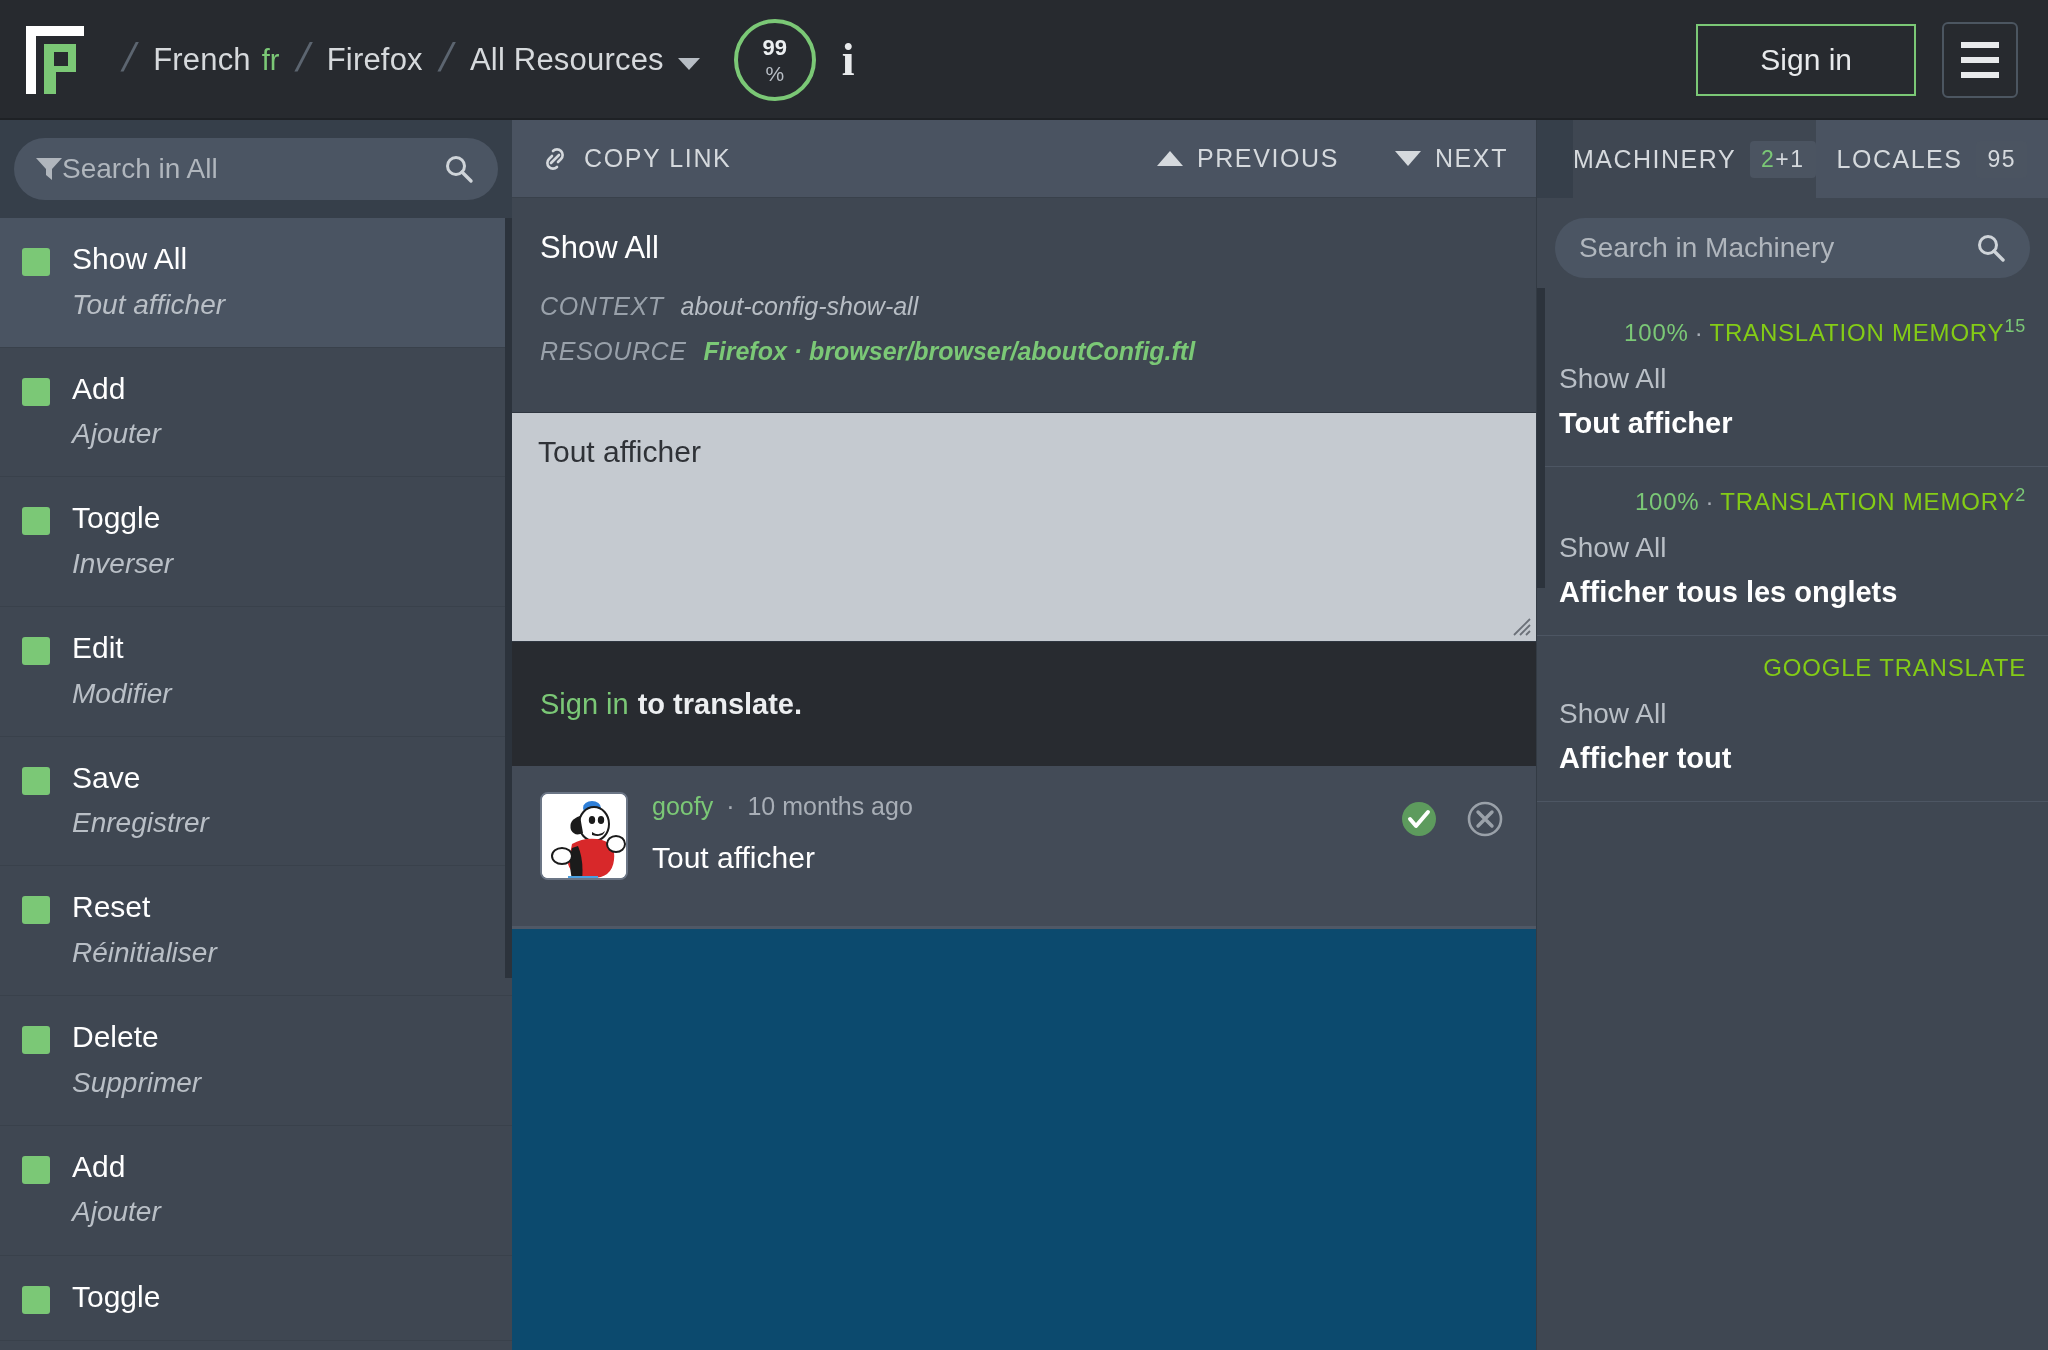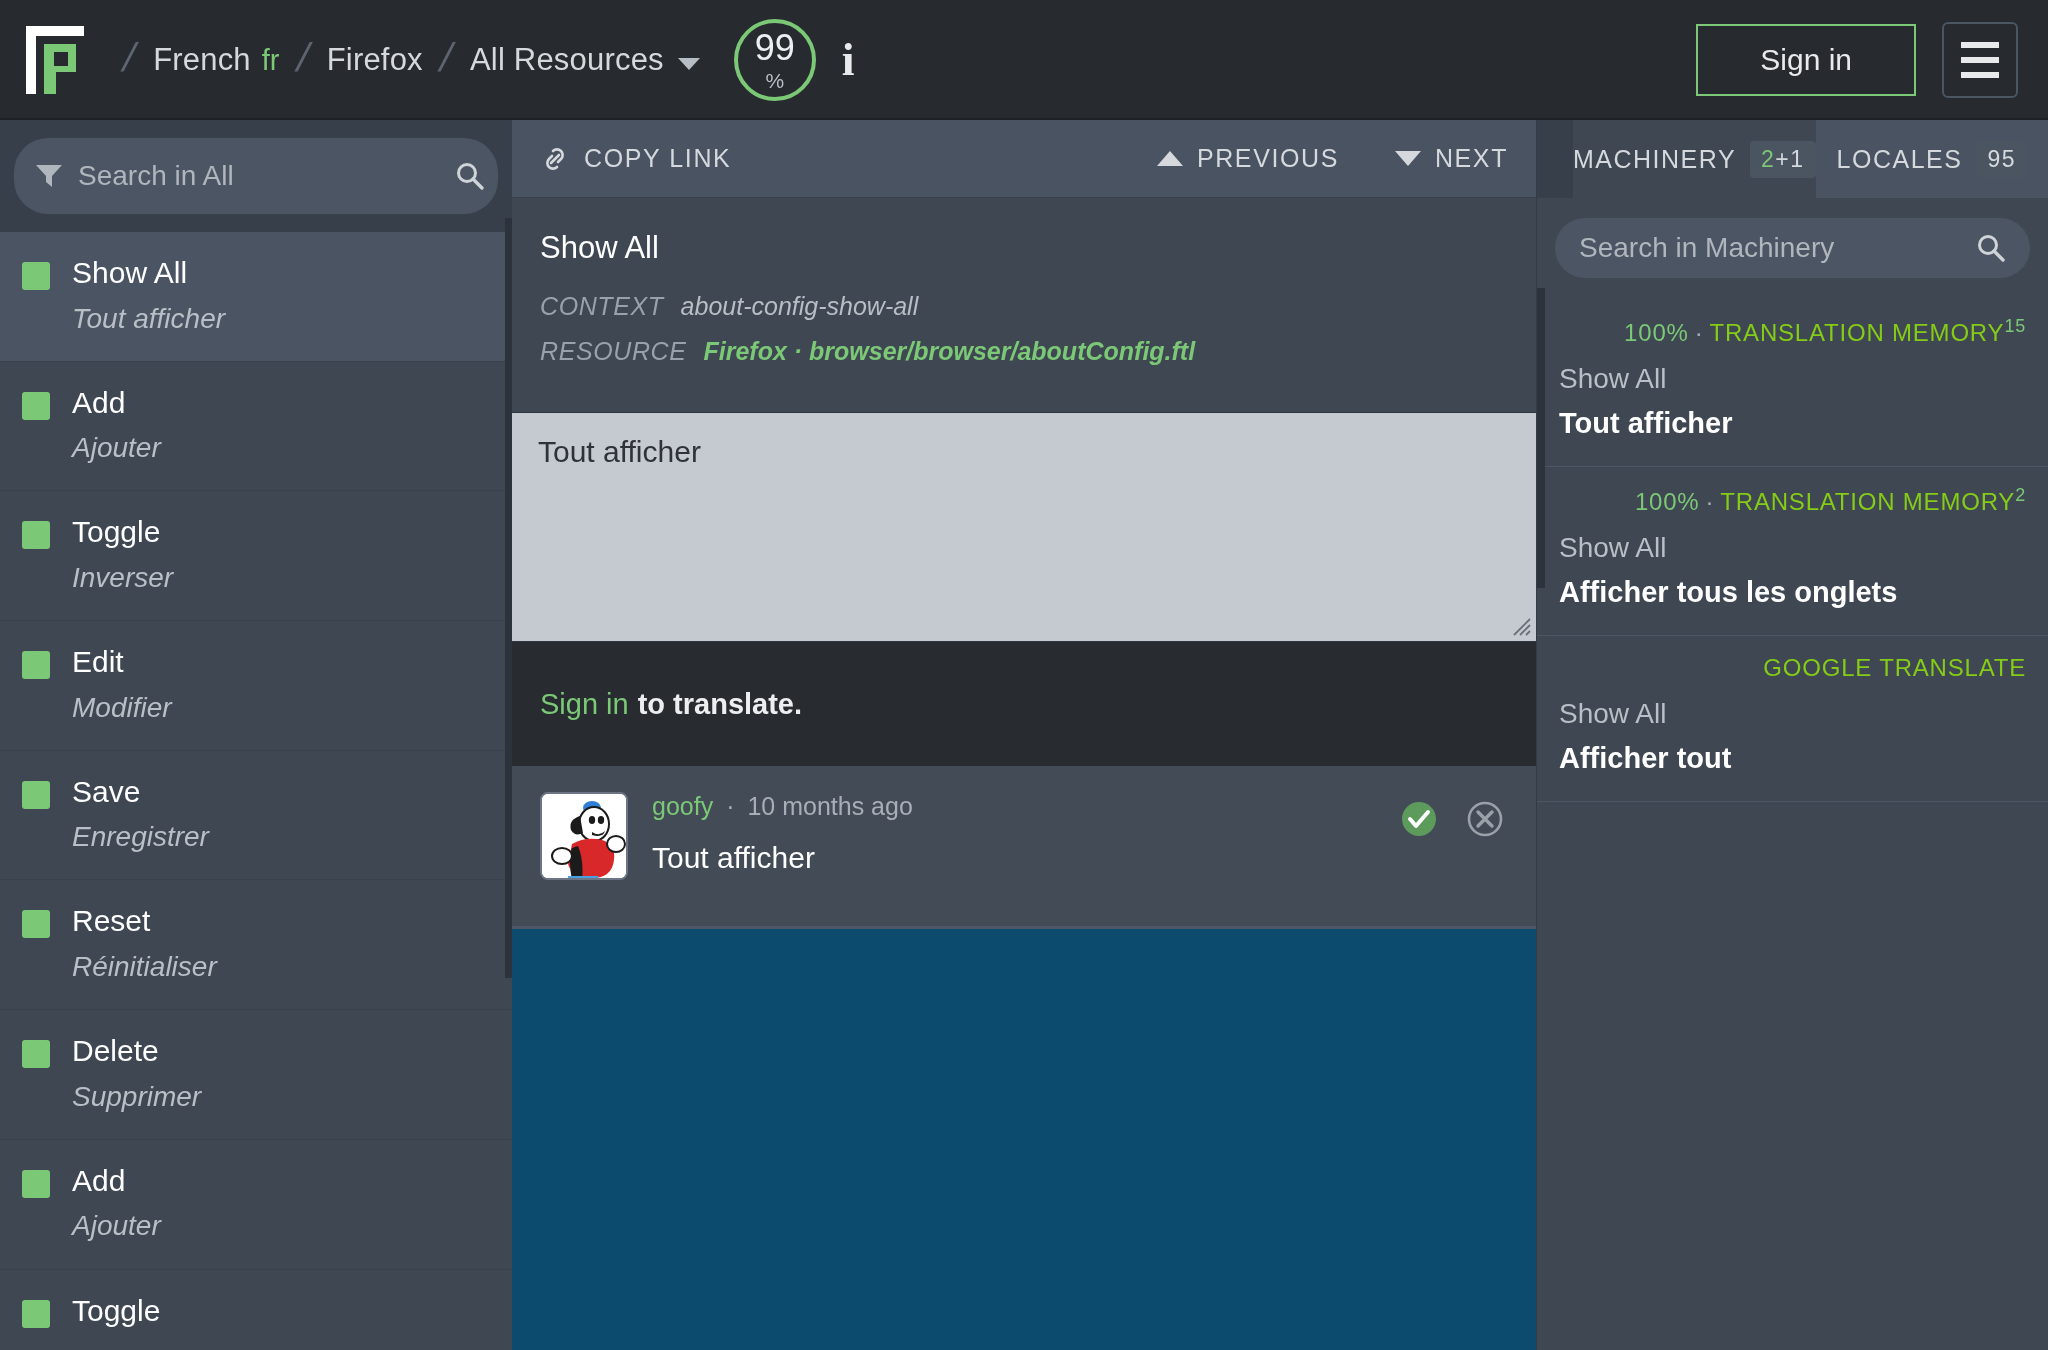--- a/index.html
+++ b/index.html
@@ -38,21 +38,21 @@
   .bc-caret {
     display:inline-block; width:0; height:0; margin-left: 14px;
     border-left: 11px solid transparent; border-right: 11px solid transparent;
     border-top: 12px solid #b7bdc4; position: relative; top: 4px;
   }
   .progress-chip {
     margin-left: 34px; width: 82px; height: 82px; border-radius: 50%;
     border: 4px solid #7bc876; display:flex; flex-direction: column;
     align-items:center; justify-content:center; flex: 0 0 82px;
   }
-  .progress-chip .num { color:#eceff1; font-size: 36px; font-weight: normal; line-height: 1; }
+  .progress-chip .num { color:#eceff1; font-size: 22px; font-weight: bold; line-height: 1; }
   .progress-chip .pct { color:#b7bdc4; font-size: 21px; line-height: 1; margin-top: 4px; }
   .info-icon {
     margin-left: 26px; color:#e8eaec; font-size: 46px; font-weight: bold;
     font-family: "Liberation Serif", serif; line-height: 1;
   }
   .header-right { margin-left:auto; display:flex; align-items:center; gap: 26px; }
   #signin-btn {
     border: 2px solid #7bc876; color: #e8eaec; background: #272a2f;
     font-size: 30px; padding: 17px 62px; cursor: pointer;
     font-family: "Liberation Sans", sans-serif;
@@ -68,22 +68,22 @@
   #main { flex: 1; display: flex; min-height: 0; }
 
   
   #sidebar {
     width: 512px; flex: 0 0 512px; background: #3f4752;
     display: flex; flex-direction: column; min-height: 0;
     position: relative;
   }
   .search-bar-wrap { background:#363f4a; padding: 18px 14px; flex:0 0 auto; }
   .search-pill {
-    background: #4b5563; border-radius: 34px; height: 76px;
-    display:flex; align-items:center; padding: 0 24px 0 22px; gap: 16px;
+    background: #4b5563; border-radius: 34px; height: 62px;
+    display:flex; align-items:center; padding: 0 24px 0 22px; 
   }
   .filter-ico { width: 26px; height: 22px; flex:0 0 26px; }
   .search-pill input {
     flex:1; background:transparent; border:none; outline:none;
     color:#e3e6e8; font-size: 28px; font-family:"Liberation Sans", sans-serif;
   }
   .search-pill input::placeholder { color:#b0b6bd; }
   .mag { width:30px; height:30px; flex:0 0 30px; }
   #entity-list { flex:1; overflow:hidden; }
   .entity {

